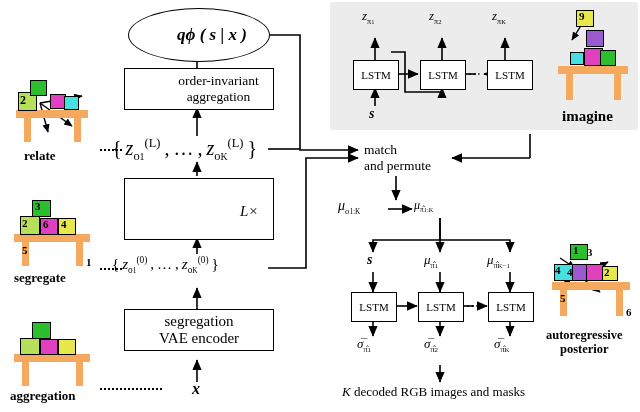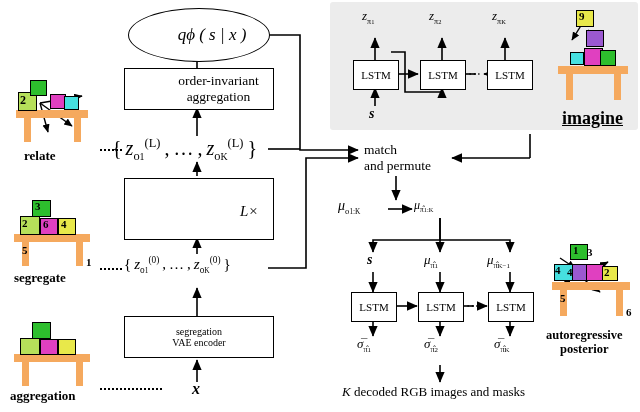--- a/index.html
+++ b/index.html
@@ -129,42 +129,42 @@
   <circle cx="232" cy="236" r="3" fill="#fff" stroke="#000" stroke-width="1"></circle>
 
   <circle cx="166" cy="33" r="4.5" fill="#000"></circle>
 </svg>
 
 <div class="dotted" style="left:100px;top:149px;width:22px;"></div>
 <div class="dotted" style="left:100px;top:268px;width:22px;"></div>
 <div class="dotted" style="left:100px;top:388px;width:62px;"></div>
 
 <div class="ellipse" style="left:128px;top:8px;width:140px;height:52px;font-size:17px;">
-  <span style="font-style:italic;padding-left:26px;">qϕ ( s | x )</span>
+  <span style="font-style:italic;padding-left:26px;font-weight:bold;">qϕ ( s | x )</span>
 </div>
 
 <div class="box" style="left:124px;top:68px;width:148px;height:40px;font-size:13.5px;">
   <span style="white-space:pre-line;margin-left:39px;">order-invariant
 aggregation</span>
 </div>
 
 <div class="lbl" style="left:112px;top:136px;font-size:20px;">
   { <span class="it">z</span><span class="sub">o<span style="font-size:0.8em">1</span></span><span class="sup">(L)</span> , … , <span class="it">z</span><span class="sub">o<span style="font-size:0.8em">K</span></span><span class="sup">(L)</span> }
 </div>
 
 <div class="box" style="left:124px;top:178px;width:148px;height:60px;"></div>
 <div class="lbl" style="left:240px;top:203px;font-size:15px;">
   <span class="it">L×</span>
 </div>
 
-<div class="lbl" style="left:112px;top:255px;font-size:15px;margin-left:12px;">
+<div class="lbl" style="left:112px;top:255px;font-size:15px;">
   { <span class="it">z</span><span class="sub">o<span style="font-size:0.8em">1</span></span><span class="sup">(0)</span> , … , <span class="it">z</span><span class="sub">o<span style="font-size:0.8em">K</span></span><span class="sup">(0)</span> }
 </div>
 
-<div class="box" style="left:124px;top:316px;width:148px;height:40px;font-size:10px;">
+<div class="box" style="left:124px;top:309px;width:148px;height:40px;font-size:15px;">
   <span style="white-space:pre-line;">segregation
 VAE encoder</span>
 </div>
 
 <div class="lbl bold it" style="left:192px;top:380px;font-size:16px;">
   <span>x</span>
 </div>
 
 <div class="box" style="left:358px;top:140px;width:0px;height:0px;border:none;"></div>
 <div class="lbl" style="left:364px;top:142px;font-size:13.5px;line-height:1.2;white-space:pre-line;">match
@@ -277,21 +277,21 @@
   <div class="tablebase" style="left:10px;top:58px;width:70px;height:8px;"></div>
   <div class="tablebase" style="left:18px;top:66px;width:7px;height:26px;"></div>
   <div class="tablebase" style="left:66px;top:66px;width:7px;height:26px;"></div>
   <div class="cube" style="left:28px;top:2px;width:16px;height:15px;background:#E8E84A;"></div>
   <div class="cube" style="left:38px;top:22px;width:16px;height:15px;background:#9B59D0;"></div>
   <div class="cube" style="left:36px;top:40px;width:17px;height:16px;background:#E040C0;"></div>
   <div class="cube" style="left:52px;top:42px;width:14px;height:14px;background:#2DBE2D;"></div>
   <div class="cube" style="left:22px;top:44px;width:12px;height:11px;background:#46E0E0;"></div>
   <div class="lbl bold" style="left:31px;top:2px;font-size:11px;">9</div>
 </div>
-<div class="lbl bold" style="left:562px;top:108px;font-size:18px;text-decoration:underline;">imagine</div>
+<div class="lbl bold" style="left:562px;top:108px;font-size:15px;">imagine</div>
 
 <div class="abs" style="left:542px;top:240px;width:94px;height:86px;">
   <div class="tablebase" style="left:10px;top:42px;width:78px;height:8px;"></div>
   <div class="tablebase" style="left:18px;top:50px;width:7px;height:26px;"></div>
   <div class="tablebase" style="left:74px;top:50px;width:7px;height:26px;"></div>
   <div class="cube" style="left:28px;top:4px;width:16px;height:14px;background:#2DBE2D;"></div>
   <div class="cube" style="left:12px;top:24px;width:17px;height:15px;background:#46E0E0;"></div>
   <div class="cube" style="left:30px;top:24px;width:15px;height:15px;background:#9B59D0;"></div>
   <div class="cube" style="left:44px;top:24px;width:16px;height:15px;background:#E040C0;"></div>
   <div class="cube" style="left:60px;top:26px;width:14px;height:13px;background:#E8E84A;"></div>

